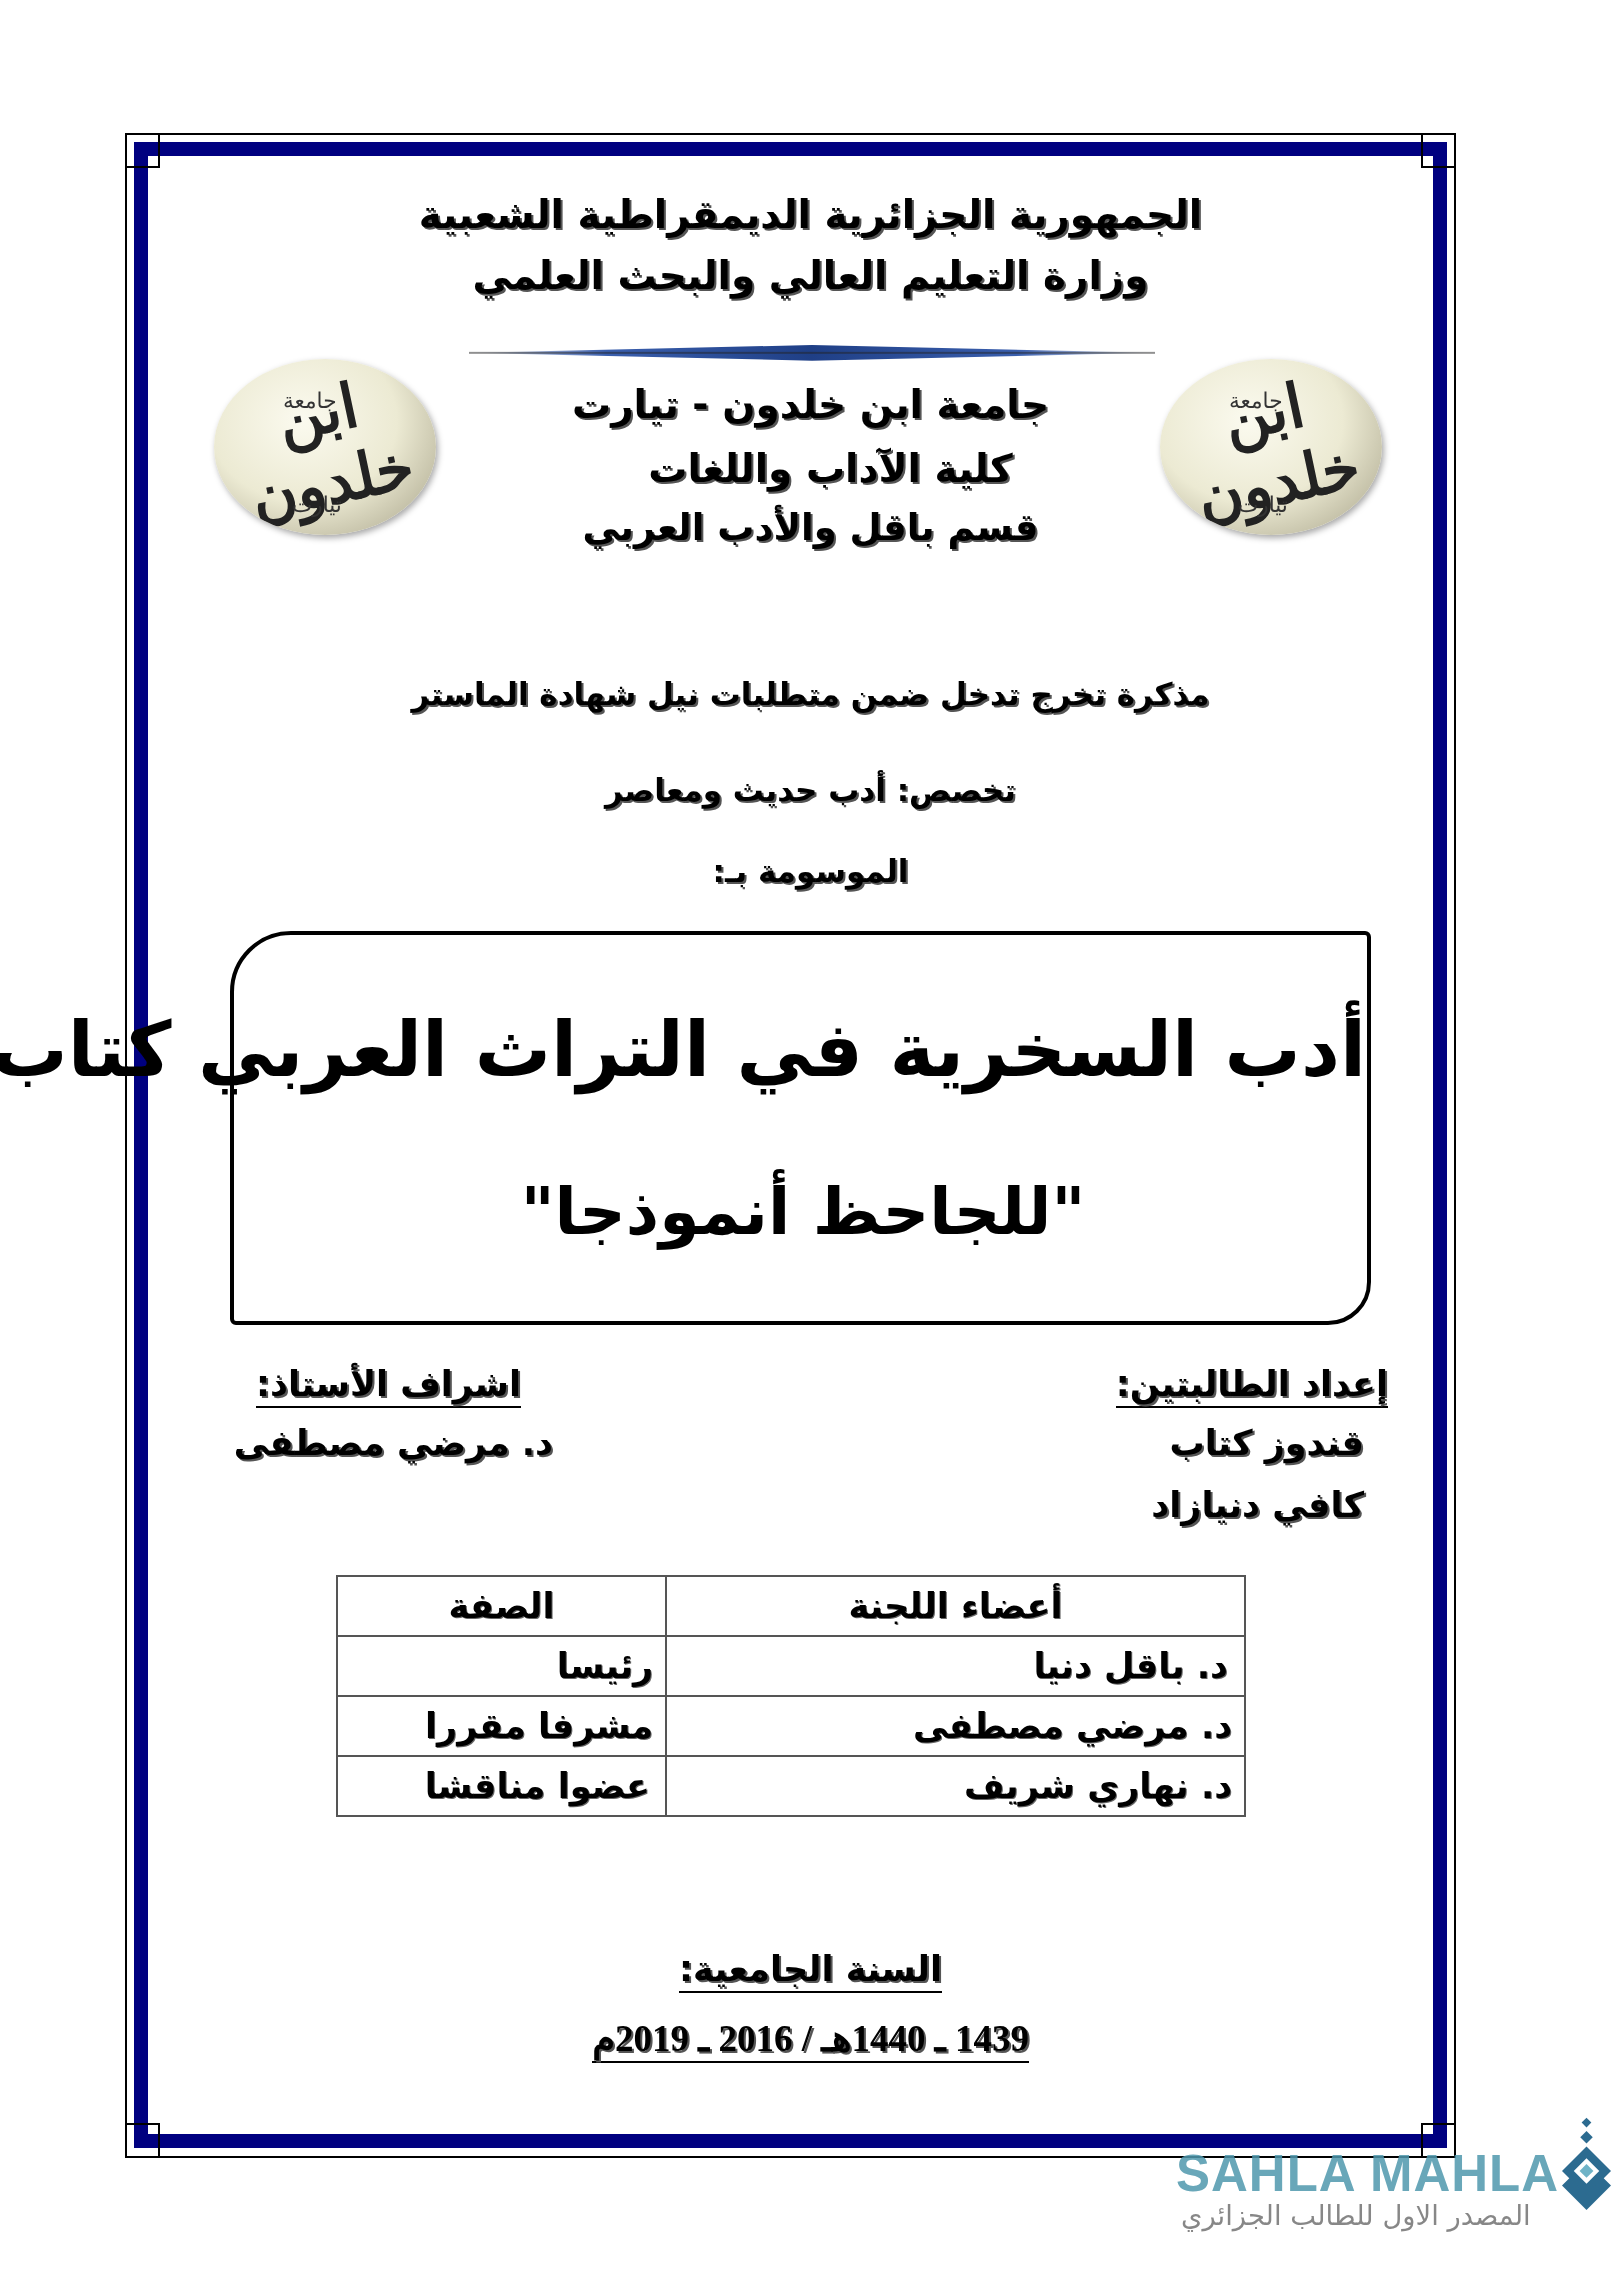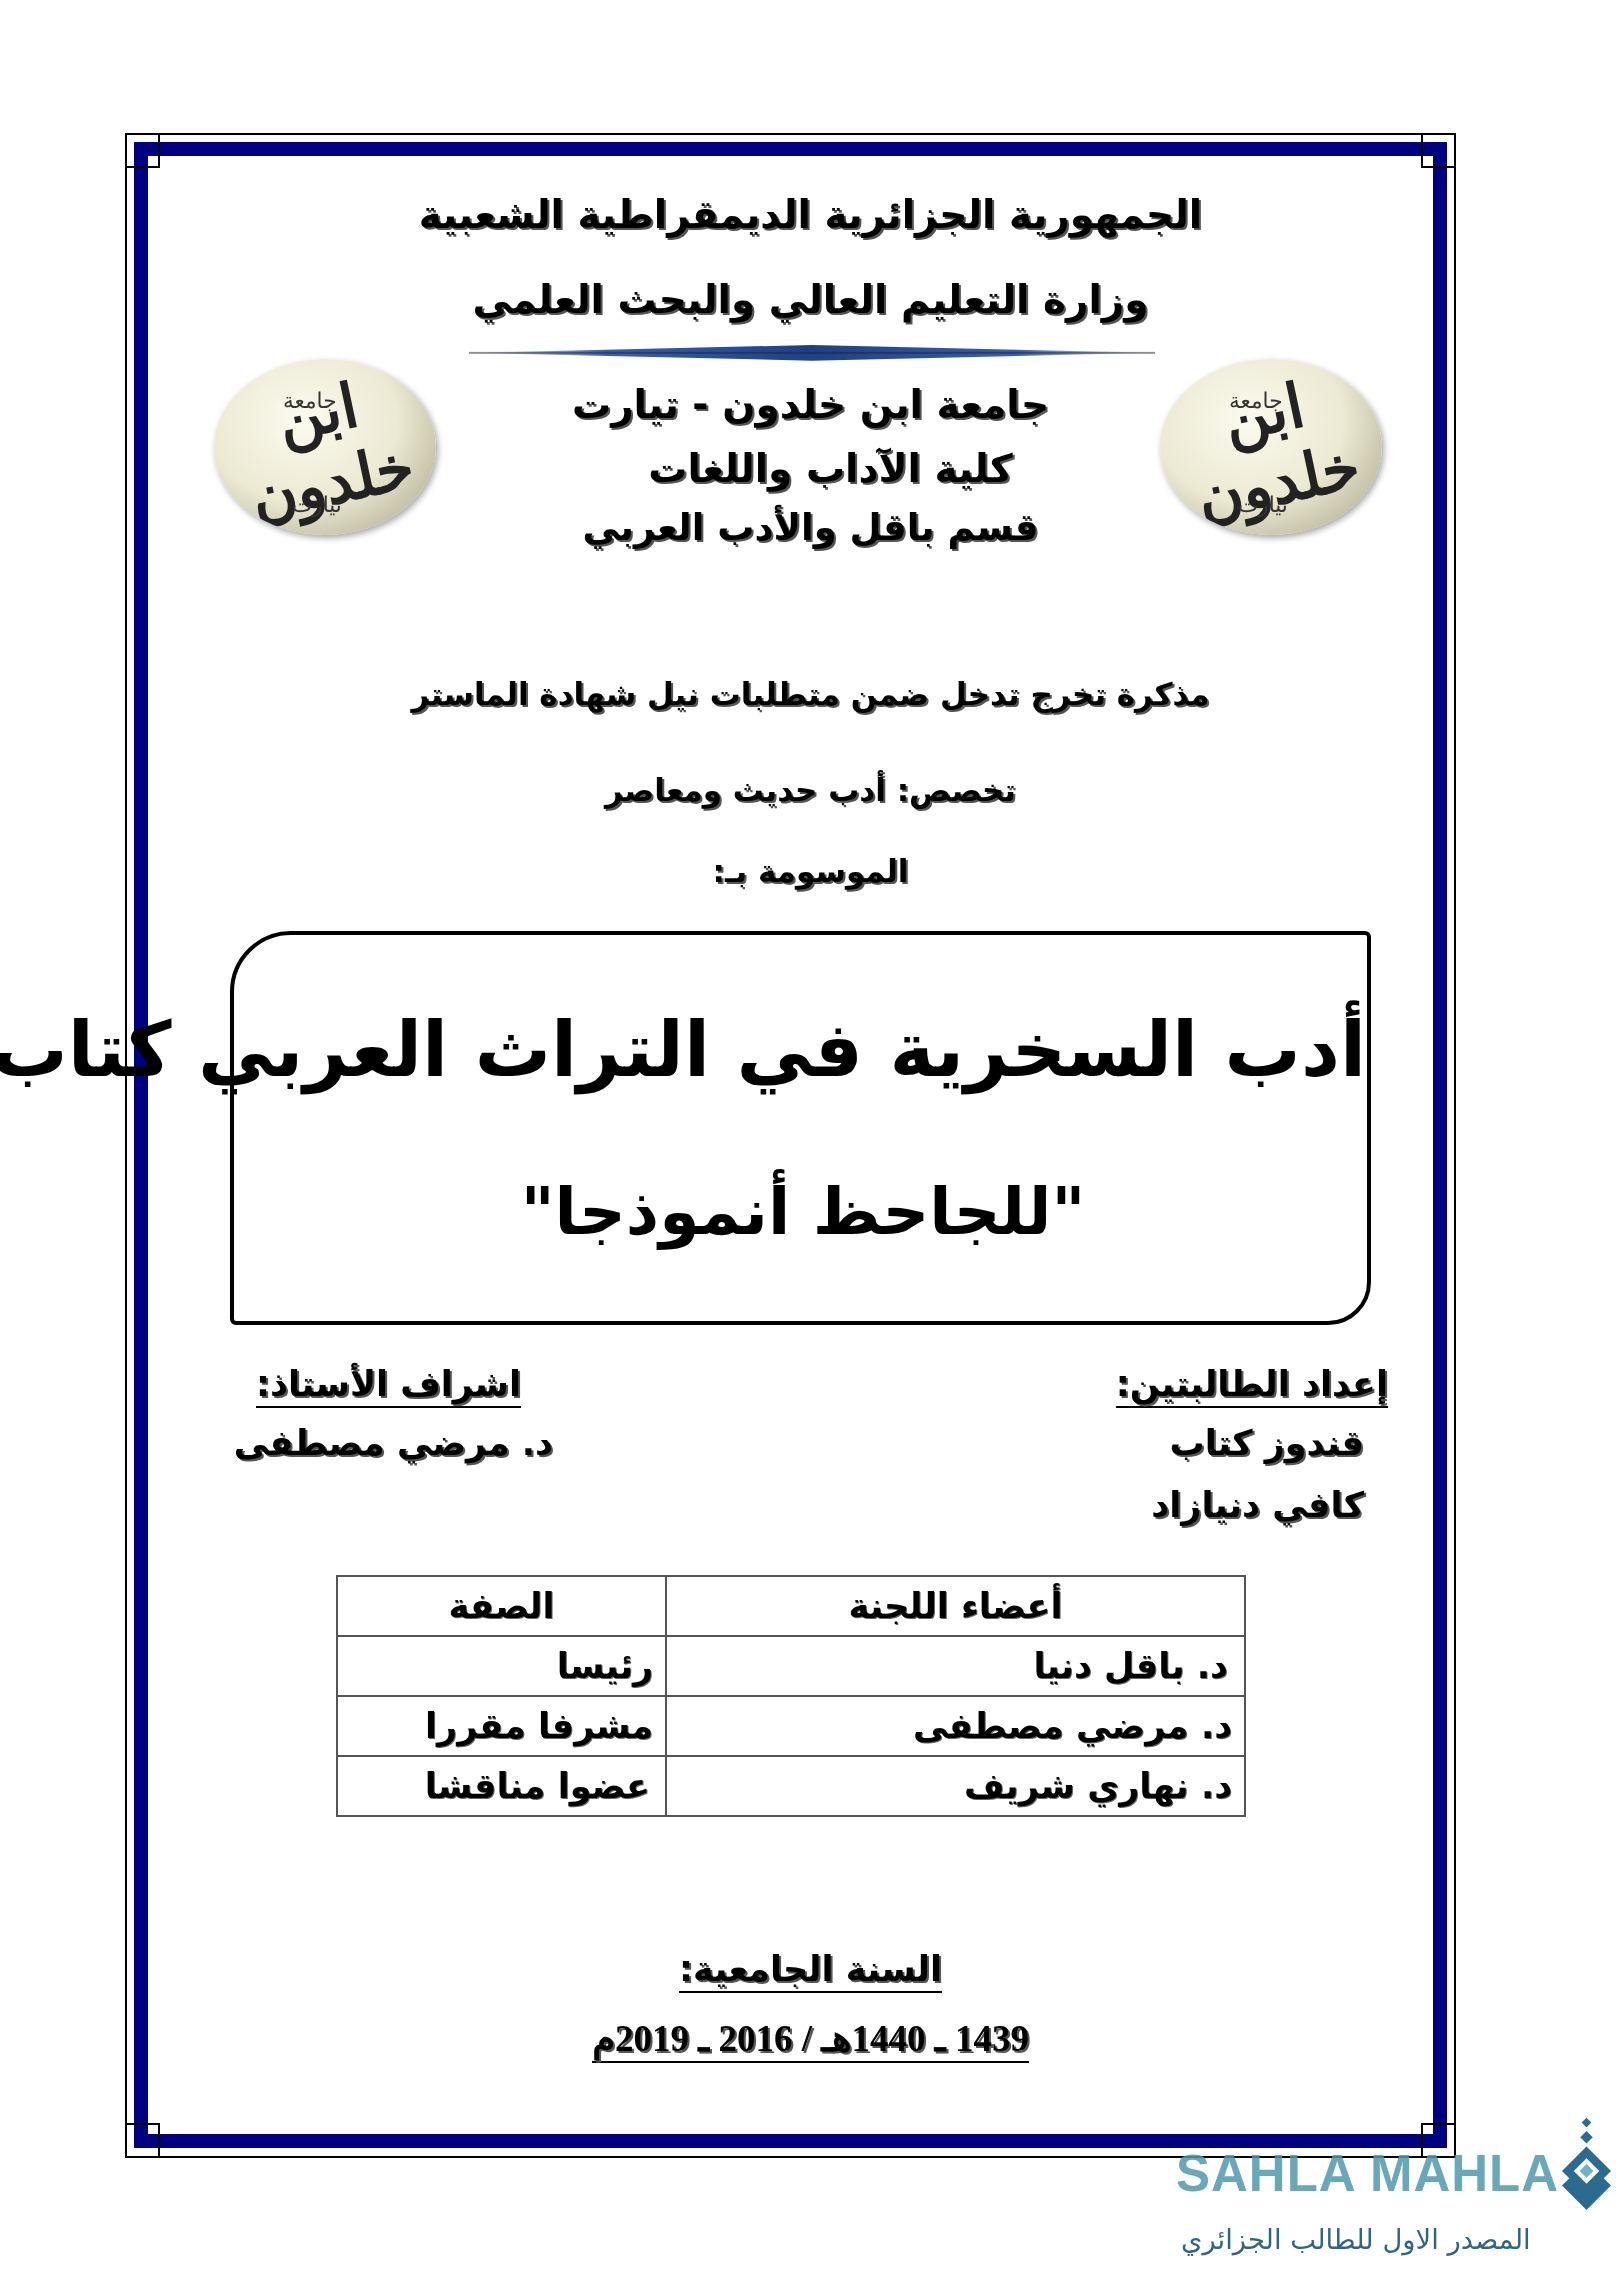--- a/index.html
+++ b/index.html
@@ -20,35 +20,35 @@
                font-family:"DejaVu Serif", serif; font-weight:bold; font-size:61px; color:#222; letter-spacing:-3.9px; }
   .logo-small { position:absolute; direction:rtl; font-family:"DejaVu Serif", serif; font-size:21.6px; color:#333; }
   .title-box { position:absolute; left:230px; top:931px; width:1141px; height:394px; border:4.9px solid #000; box-sizing:border-box;
                border-radius:61px 5.9px 43px 5.9px; }
   .title-main { font-size:90px; font-weight:bold; letter-spacing:-2px; text-shadow:none; }
   .title-sub { font-size:73px; font-weight:bold; text-shadow:none; }
   .label-u { border-bottom:2.9px solid #000; padding-bottom:2px; }
   table.committee { position:absolute; left:336px; top:1575px; width:910px; border-collapse:collapse; direction:rtl; }
   table.committee td { border:2px solid #555; height:58px; text-align:center; font-weight:bold; font-size:35px; padding:0; text-shadow:1px 1px 0 #666; }
   .watermark-en { position:absolute; left:1176px; top:2144px; font-family:"Liberation Sans", sans-serif; font-weight:bold; font-size:51px; color:#4f98ad; opacity:0.85; letter-spacing:1px; }
-  .watermark-ar { position:absolute; left:1181px; top:2200px; direction:rtl; font-family:"DejaVu Sans", sans-serif; font-size:27.4px; color:#0c4a6e; opacity:0.85;margin-top:24px; }
+  .watermark-ar { position:absolute; left:1181px; top:2200px; direction:rtl; font-family:"DejaVu Sans", sans-serif; font-size:27.4px; color:#737373; opacity:0.85; }
   .watermark-logo { position:absolute; left:1554px; top:2117px; width:65px; height:98px; }
 </style>
 </head>
 <body>
 
 <div class="frame-outer"></div>
 <div class="frame-blue"></div>
 <div class="corner" style="left:125px;top:133px;"></div>
 <div class="corner" style="left:1421px;top:133px;"></div>
 <div class="corner" style="left:125px;top:2123px;"></div>
 <div class="corner" style="left:1421px;top:2123px;"></div>
 
 <div class="ar heading1" style="top:192px;">الجمهورية الجزائرية الديمقراطية الشعبية</div>
-<div class="ar heading1" style="top:253px;margin-top:24px;">وزارة التعليم العالي والبحث العلمي</div>
+<div class="ar heading1" style="top:253px;">وزارة التعليم العالي والبحث العلمي</div>
 
 <svg class="divider-line" viewBox="0 0 700 16">
   <defs>
     <linearGradient id="dg" x1="0" x2="1" y1="0" y2="0">
       <stop offset="0" stop-color="#ffffff"></stop>
       <stop offset="0.2" stop-color="#3a5fae"></stop>
       <stop offset="0.5" stop-color="#1f3f86"></stop>
       <stop offset="0.8" stop-color="#3a5fae"></stop>
       <stop offset="1" stop-color="#ffffff"></stop>
     </linearGradient>

